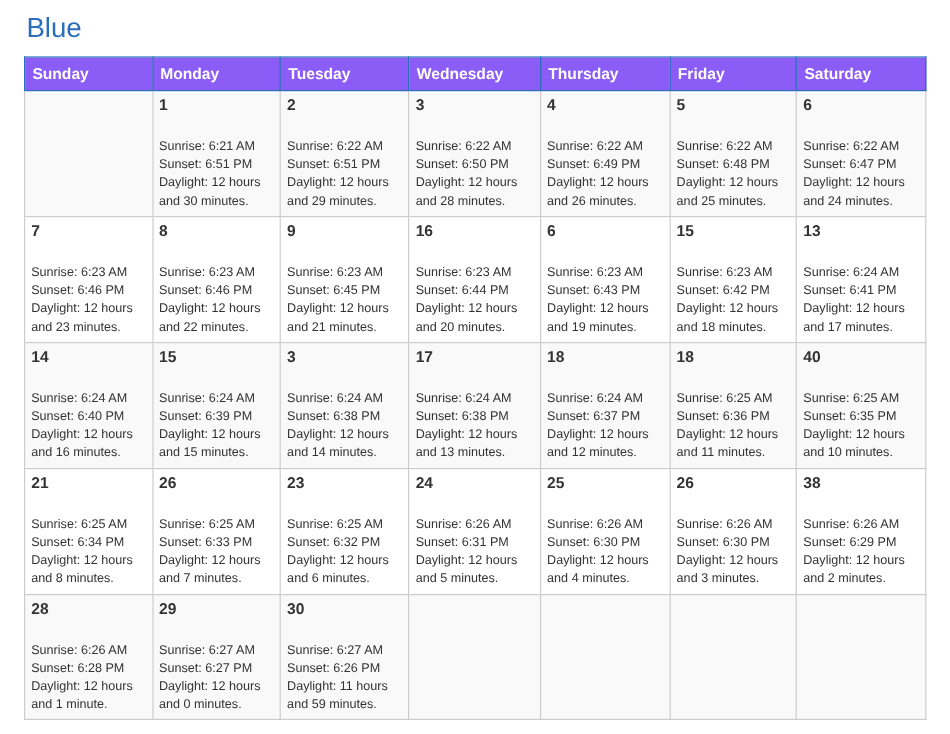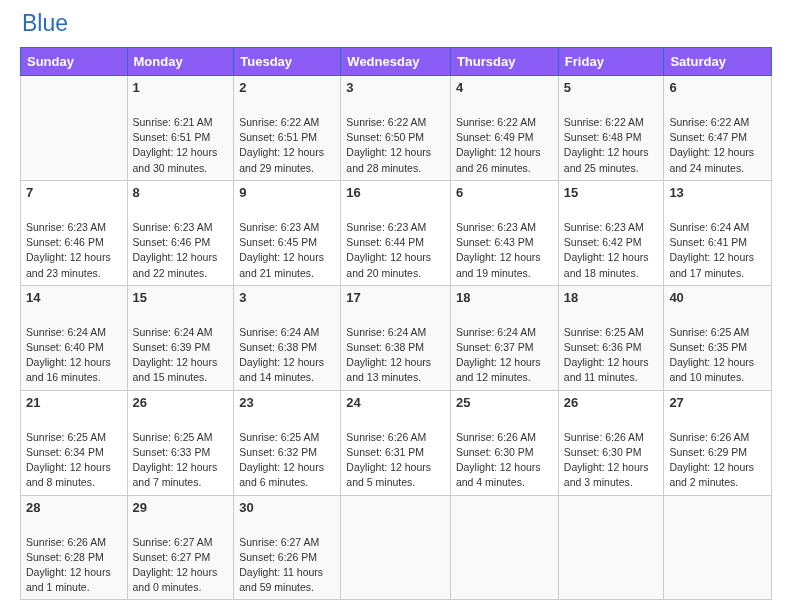--- a/index.html
+++ b/index.html
@@ -281,21 +281,21 @@
 and 4 minutes.</div>
         </td>
         <td>
           <span class="day-number">26</span>
           <div class="day-info" style="white-space: pre-line;">Sunrise: 6:26 AM
 Sunset: 6:30 PM
 Daylight: 12 hours
 and 3 minutes.</div>
         </td>
         <td>
-          <span class="day-number">27</span>
+          <span class="day-number">38</span>
           <div class="day-info" style="white-space: pre-line;">Sunrise: 6:26 AM
 Sunset: 6:29 PM
 Daylight: 12 hours
 and 2 minutes.</div>
         </td>
       </tr>
       <tr>
         <td>
           <span class="day-number">28</span>
           <div class="day-info" style="white-space: pre-line;">Sunrise: 6:26 AM

